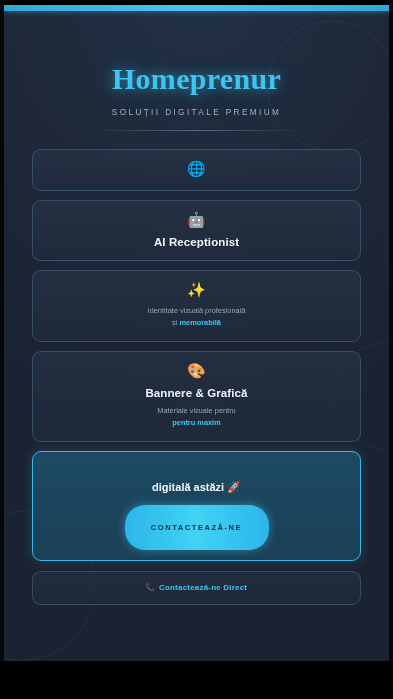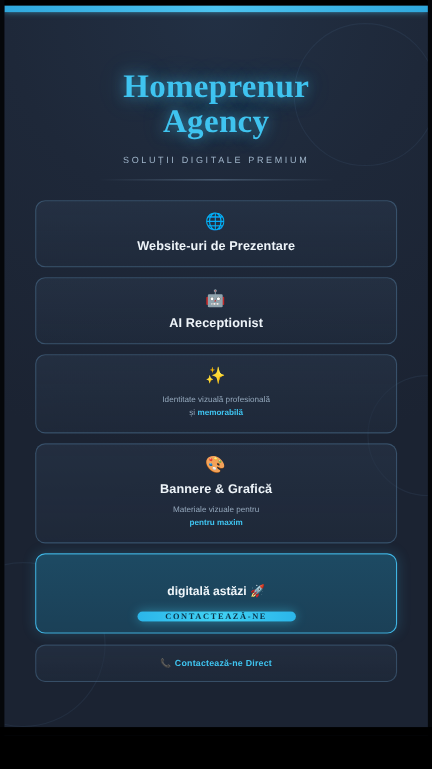--- a/index.html
+++ b/index.html
@@ -104,27 +104,27 @@
     background:linear-gradient(180deg, #1d4a63 0%, #1b4057 100%);
     padding:12px 14px 10px;
     text-align:center;
     box-shadow:0 0 12px rgba(63,181,228,.22);
   }
   .cta-title {
     font-size:11px; font-weight:700; color:#f0f6fa; line-height:1.42;
   }
   .cta-btn {
     display:block; width:144px; margin:9px auto 0;
-    padding:0 0;
+    padding:18px 0;
     border:none; border-radius:20px;
     background:linear-gradient(90deg,#2bb6ea 0%, #41d2f4 50%, #2bb6ea 100%);
     color:#0d3247; font-size:7.6px; font-weight:700; letter-spacing:1.5px;
     box-shadow:0 0 10px rgba(65,210,244,.45);
     cursor:pointer;
-    font-family:Liberation Serif, serif;
+    font-family:Liberation Sans, sans-serif;
   }
 
   
   .contact {
     position:relative; z-index:2;
     margin:10px 28px 0;
     border:1px solid rgba(98,150,190,.32);
     border-radius:9px;
     background:linear-gradient(180deg, rgba(42,56,76,.5) 0%, rgba(34,46,64,.45) 100%);
     padding:11px 14px 12px;
@@ -148,31 +148,29 @@
 
   <div class="page">
 
     <div class="deco deco-tr"></div>
     <div class="deco deco-mr"></div>
     <div class="deco deco-bl"></div>
 
     <div class="hero">
       <div class="brand">
         <span>Homeprenur</span>
-        <span class="l2">Agency</span>
       </div>
       <div class="tagline">SOLUȚII DIGITALE PREMIUM</div>
       <div class="divider"></div>
     </div>
 
     <div class="cards">
 
       <div class="card">
         <div class="card-icon">🌐</div>
-        <div class="card-title">Website-uri de Prezentare</div>
       </div>
 
       <div class="card">
         <div class="card-icon">🤖</div>
         <div class="card-title">AI Receptionist</div>
       </div>
 
       <div class="card">
         <div class="card-icon">✨</div>
         <div class="card-desc">

